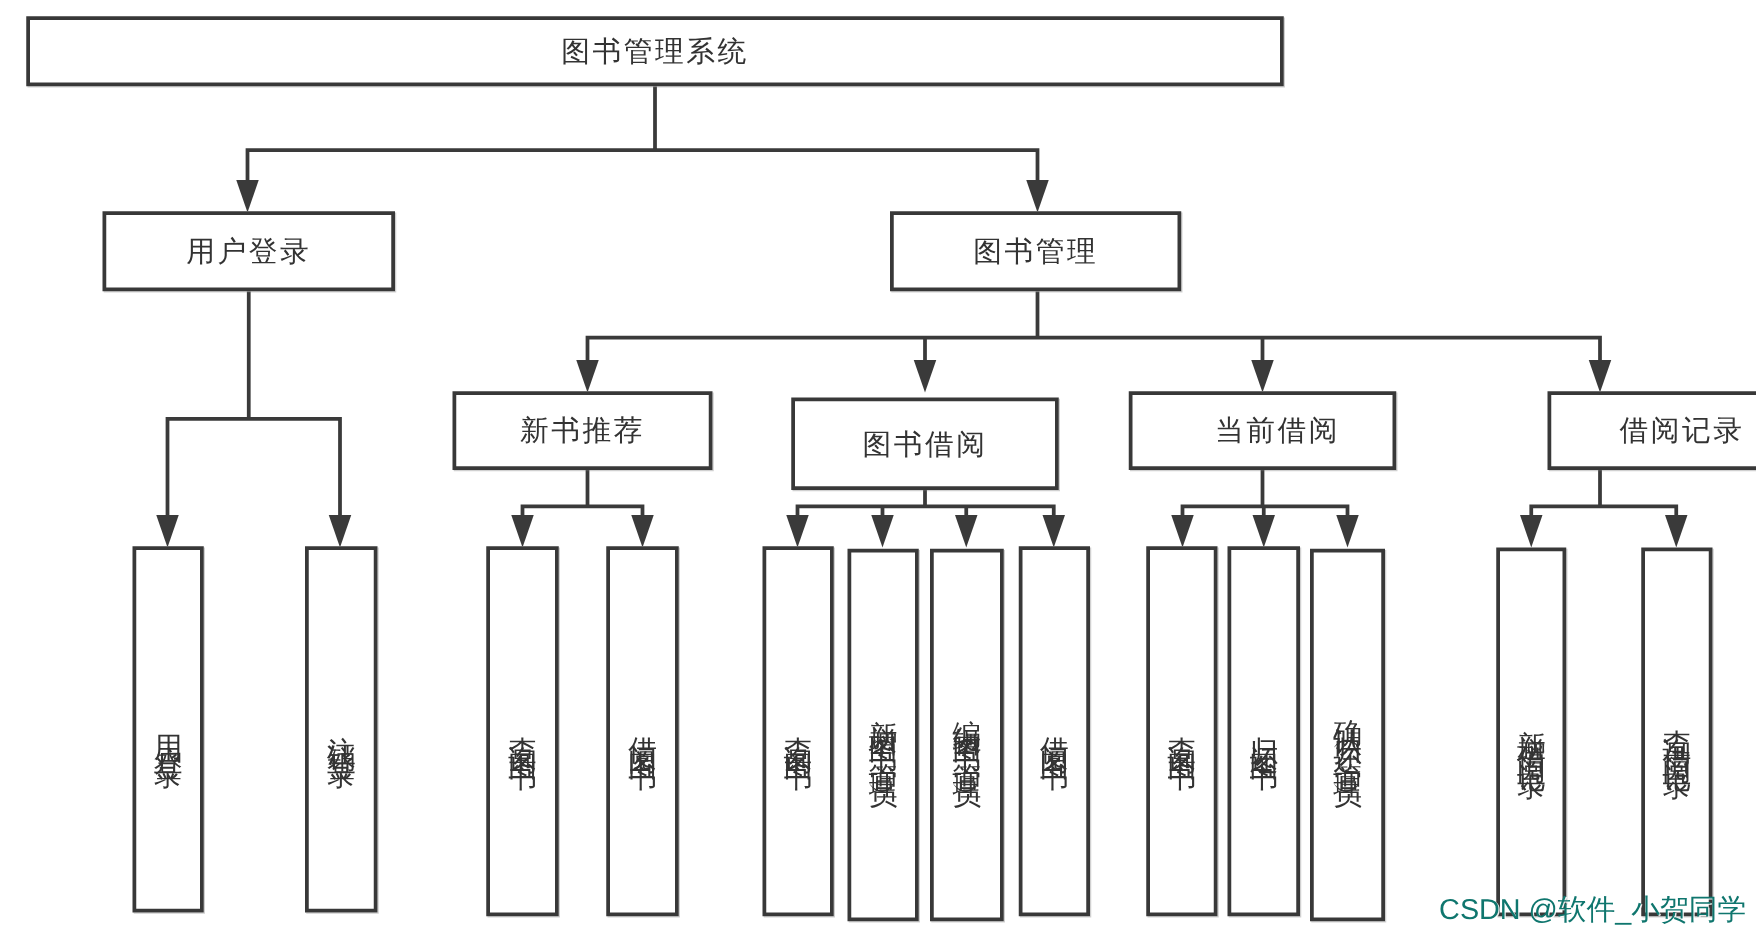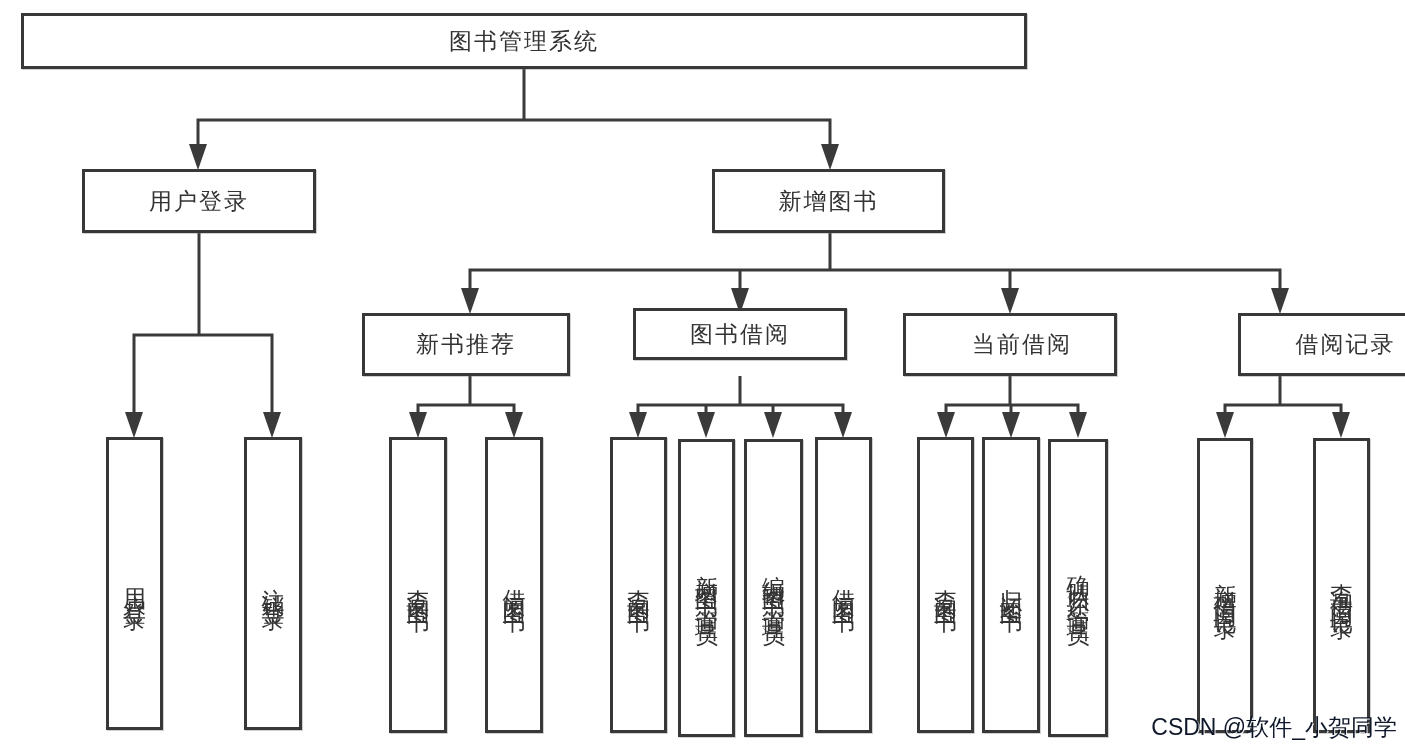--- a/index.html
+++ b/index.html
@@ -52,21 +52,21 @@
     font-size: 23px;
     letter-spacing: 7px;
     line-height: 1;
     white-space: nowrap;
   }
   .watermark {
     position: absolute;
     right: 8px;
     top: 712px;
     font-size: 23px;
-    color: #0f172a;
+    color: #0f766e;
     text-shadow: 1px 1px 0 rgba(255,255,255,0.9);
     pointer-events: none;
     white-space: nowrap;
   }
 </style>
 </head>
 <body>
 
 <div class="canvas">
 
@@ -116,26 +116,26 @@
   </svg>
 
   <div id="boxes">
       <div class="box" style="left: 21px; top: 13px; width: 1006px; height: 56px;">
         <span class="lbl">图书管理系统</span>
       </div>
       <div class="box" style="left: 82px; top: 169px; width: 234px; height: 64px;">
         <span class="lbl">用户登录</span>
       </div>
       <div class="box" style="left: 712px; top: 169px; width: 233px; height: 64px;">
-        <span class="lbl">新增图书</span>
+        <span class="lbl">图书管理</span>
       </div>
       <div class="box" style="left: 362px; top: 313px; width: 208px; height: 63px;">
         <span class="lbl">新书推荐</span>
       </div>
-      <div class="box" style="left: 633px; top: 308px; width: 214px; height: 52px;">
+      <div class="box" style="left: 633px; top: 318px; width: 214px; height: 74px;">
         <span class="lbl">图书借阅</span>
       </div>
       <div class="box" style="left: 903px; top: 313px; width: 214px; height: 63px; padding-left: 24px;">
         <span class="lbl">当前借阅</span>
       </div>
       <div class="box" style="left: 1222px; top: 313px; width: 215px; height: 63px; margin-left: 16px;">
         <span class="lbl">借阅记录</span>
       </div>
       <div class="box v" style="left: 106px; top: 437px; width: 57px; height: 293px;">
         <span class="lbl">用户登录</span>

